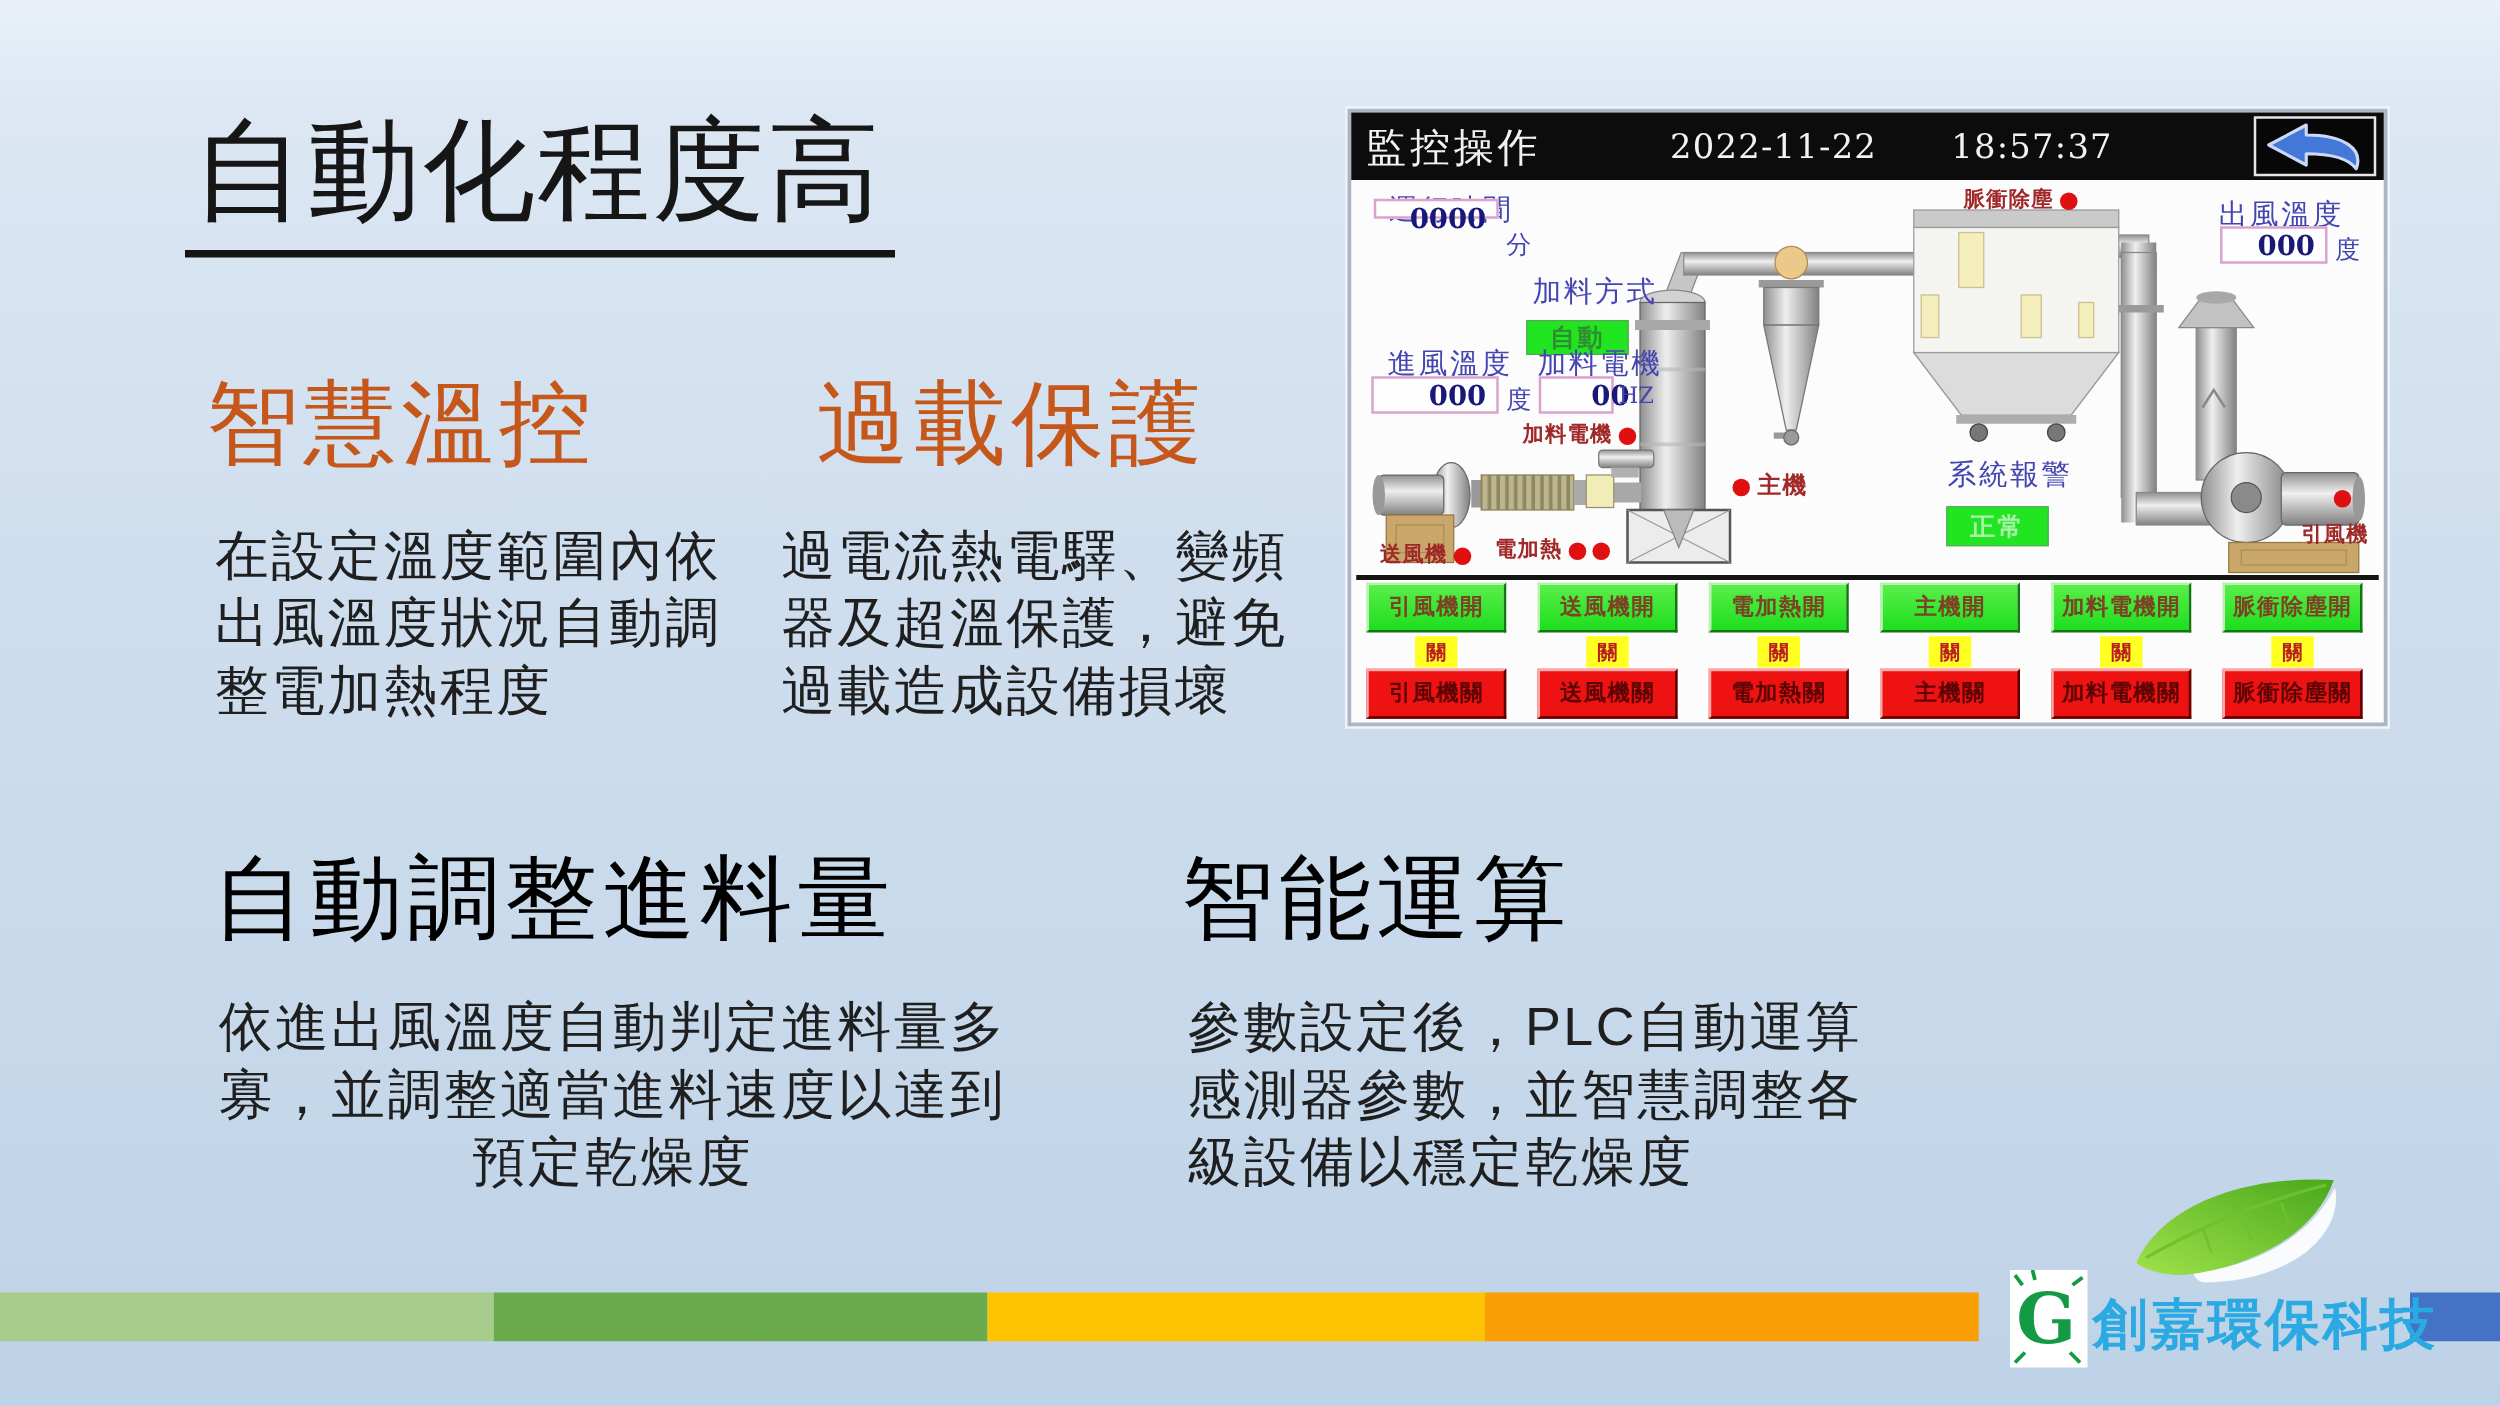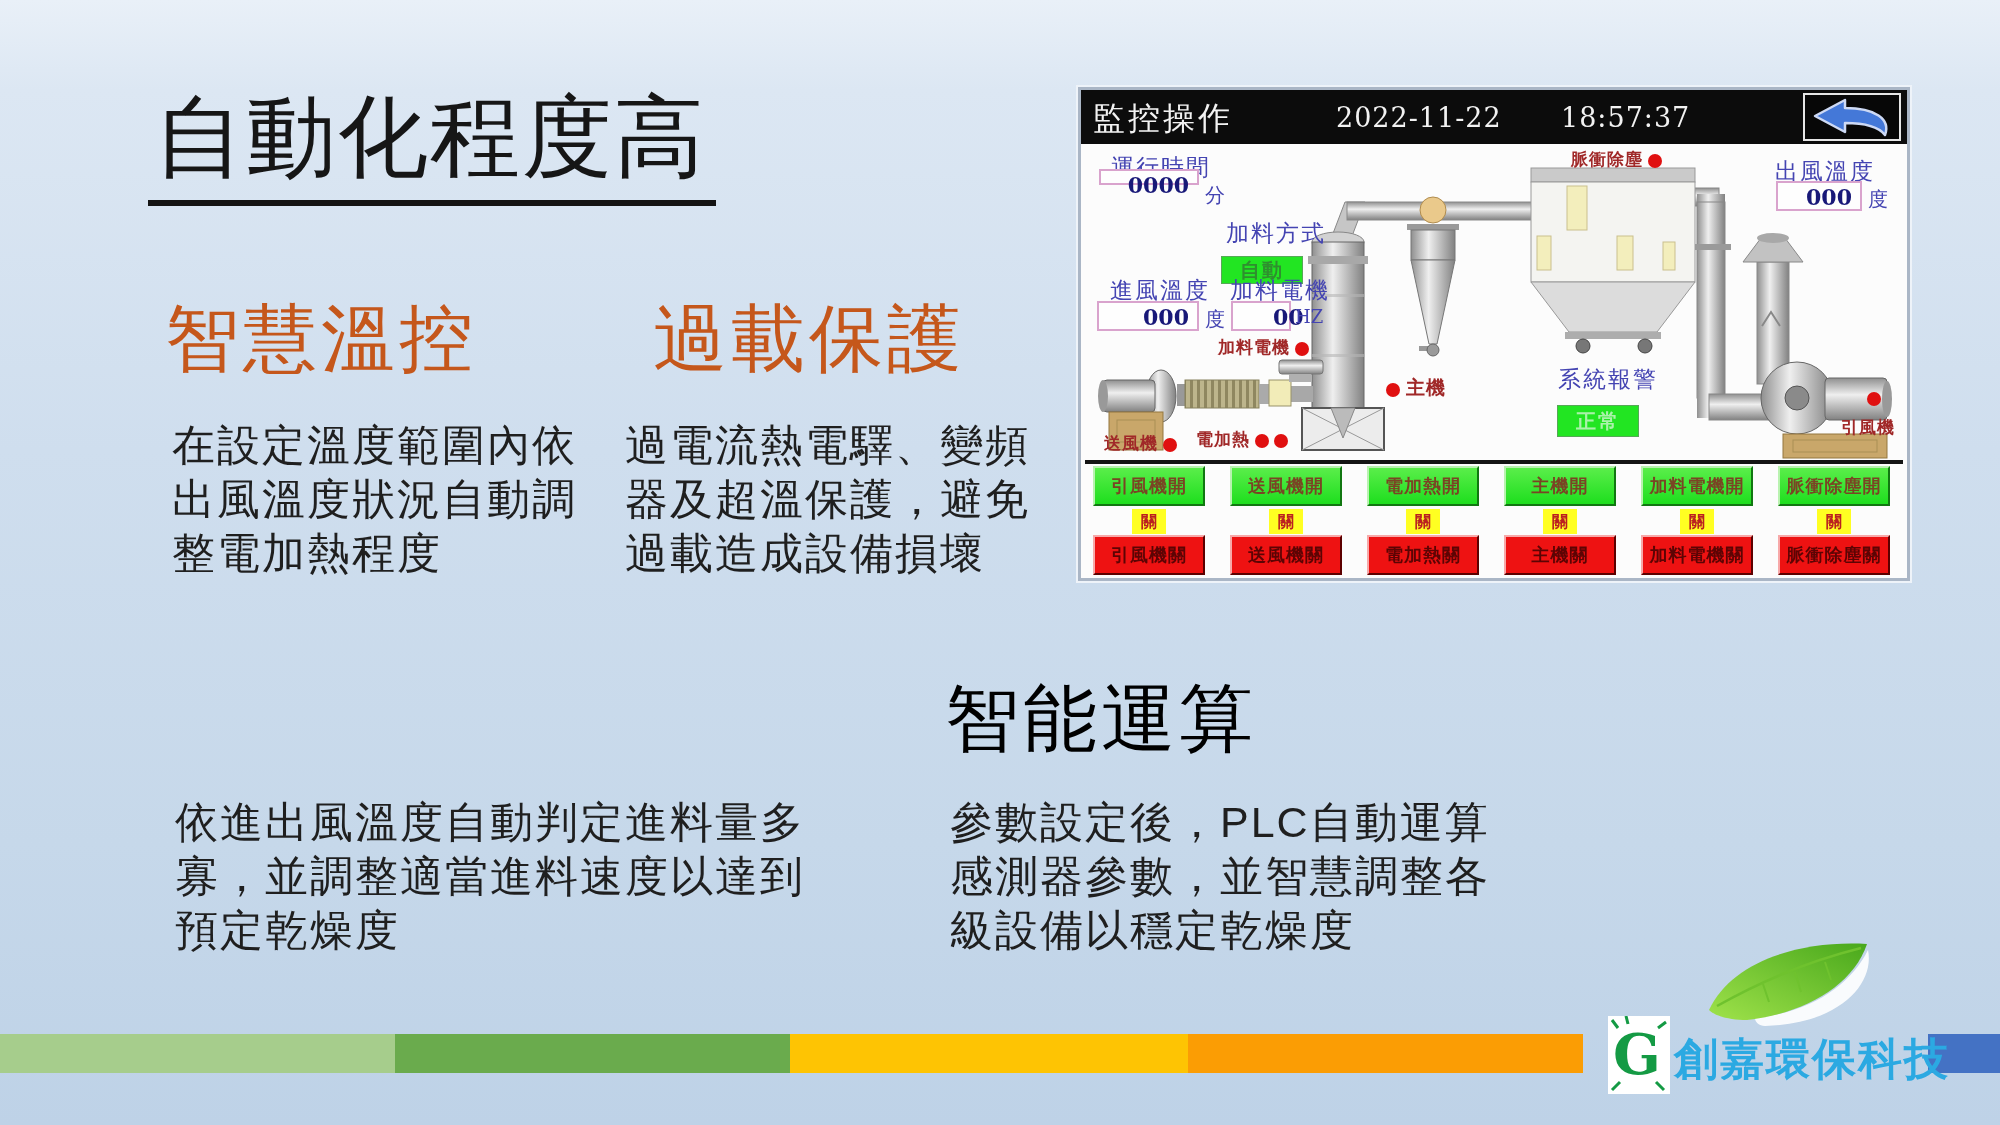--- a/index.html
+++ b/index.html
@@ -59,21 +59,22 @@
   <div class="abs sec-head" style="left:165px;top:302px;color:#C5571B;">智慧溫控</div>
   <div class="abs sec-body" style="left:172px;top:418px;">在設定溫度範圍內依
 出風溫度狀況自動調
 整電加熱程度</div>
 
   <div class="abs sec-head" style="left:622px;top:302px;color:#C5571B;margin-left:31px;">過載保護</div>
   <div class="abs sec-body" style="left:625px;top:418px;">過電流熱電驛、變頻
 器及超溫保護，避免
 過載造成設備損壞</div>
 
-  <div class="abs sec-body" style="left:175px;top:795px;">依進出風溫度自動判定進料量多
+  <div class="abs sec-head" style="left:170px;top:682px;">自動調整進料量</div>
+  <div class="abs sec-body" style="left:175px;top:795px;text-align:center;">依進出風溫度自動判定進料量多
 寡，並調整適當進料速度以達到
 預定乾燥度</div>
 
   <div class="abs sec-head" style="left:945px;top:682px;">智能運算</div>
   <div class="abs sec-body" style="left:950px;top:795px;">參數設定後，PLC自動運算
 感測器參數，並智慧調整各
 級設備以穩定乾燥度</div>
 
   <div class="abs hmi">
 
@@ -170,21 +171,21 @@
         <rect x="208" y="230" width="22" height="8" fill="#b0b0b0"></rect>
 
         <ellipse cx="80" cy="252" rx="15" ry="26" fill="url(#mh)" stroke="#666"></ellipse>
         <rect x="22" y="236" width="52" height="32" rx="4" fill="url(#mv)" stroke="#666"></rect>
         <ellipse cx="22" cy="252" rx="5" ry="16" fill="#999"></ellipse>
         <rect x="28" y="268" width="54" height="38" fill="#c9a76a" stroke="#93773f"></rect>
         <rect x="36" y="276" width="38" height="22" fill="none" stroke="#a98f55"></rect>
       </svg>
 
       <div class="abs blab" style="left:30px;top:8px;">運行時間</div>
-      <div class="abs fld" style="left:18px;top:25px;width:100px;height:16px;">0000</div>
+      <div class="abs fld" style="left:18px;top:15px;width:100px;height:16px;">0000</div>
       <div class="abs unit" style="left:124px;top:38px;">分</div>
 
       <div class="abs blab" style="left:145px;top:74px;">加料方式</div>
       <div class="abs gbox" style="left:140px;top:99px;width:82px;height:28px;line-height:26px;color:#2f8f2f;">自動</div>
 
       <div class="abs blab" style="left:29px;top:131px;">進風溫度</div>
       <div class="abs fld" style="left:16px;top:157px;width:102px;height:30px;">000</div>
       <div class="abs unit" style="left:124px;top:162px;">度</div>
 
       <div class="abs blab" style="left:149px;top:131px;">加料電機</div>

